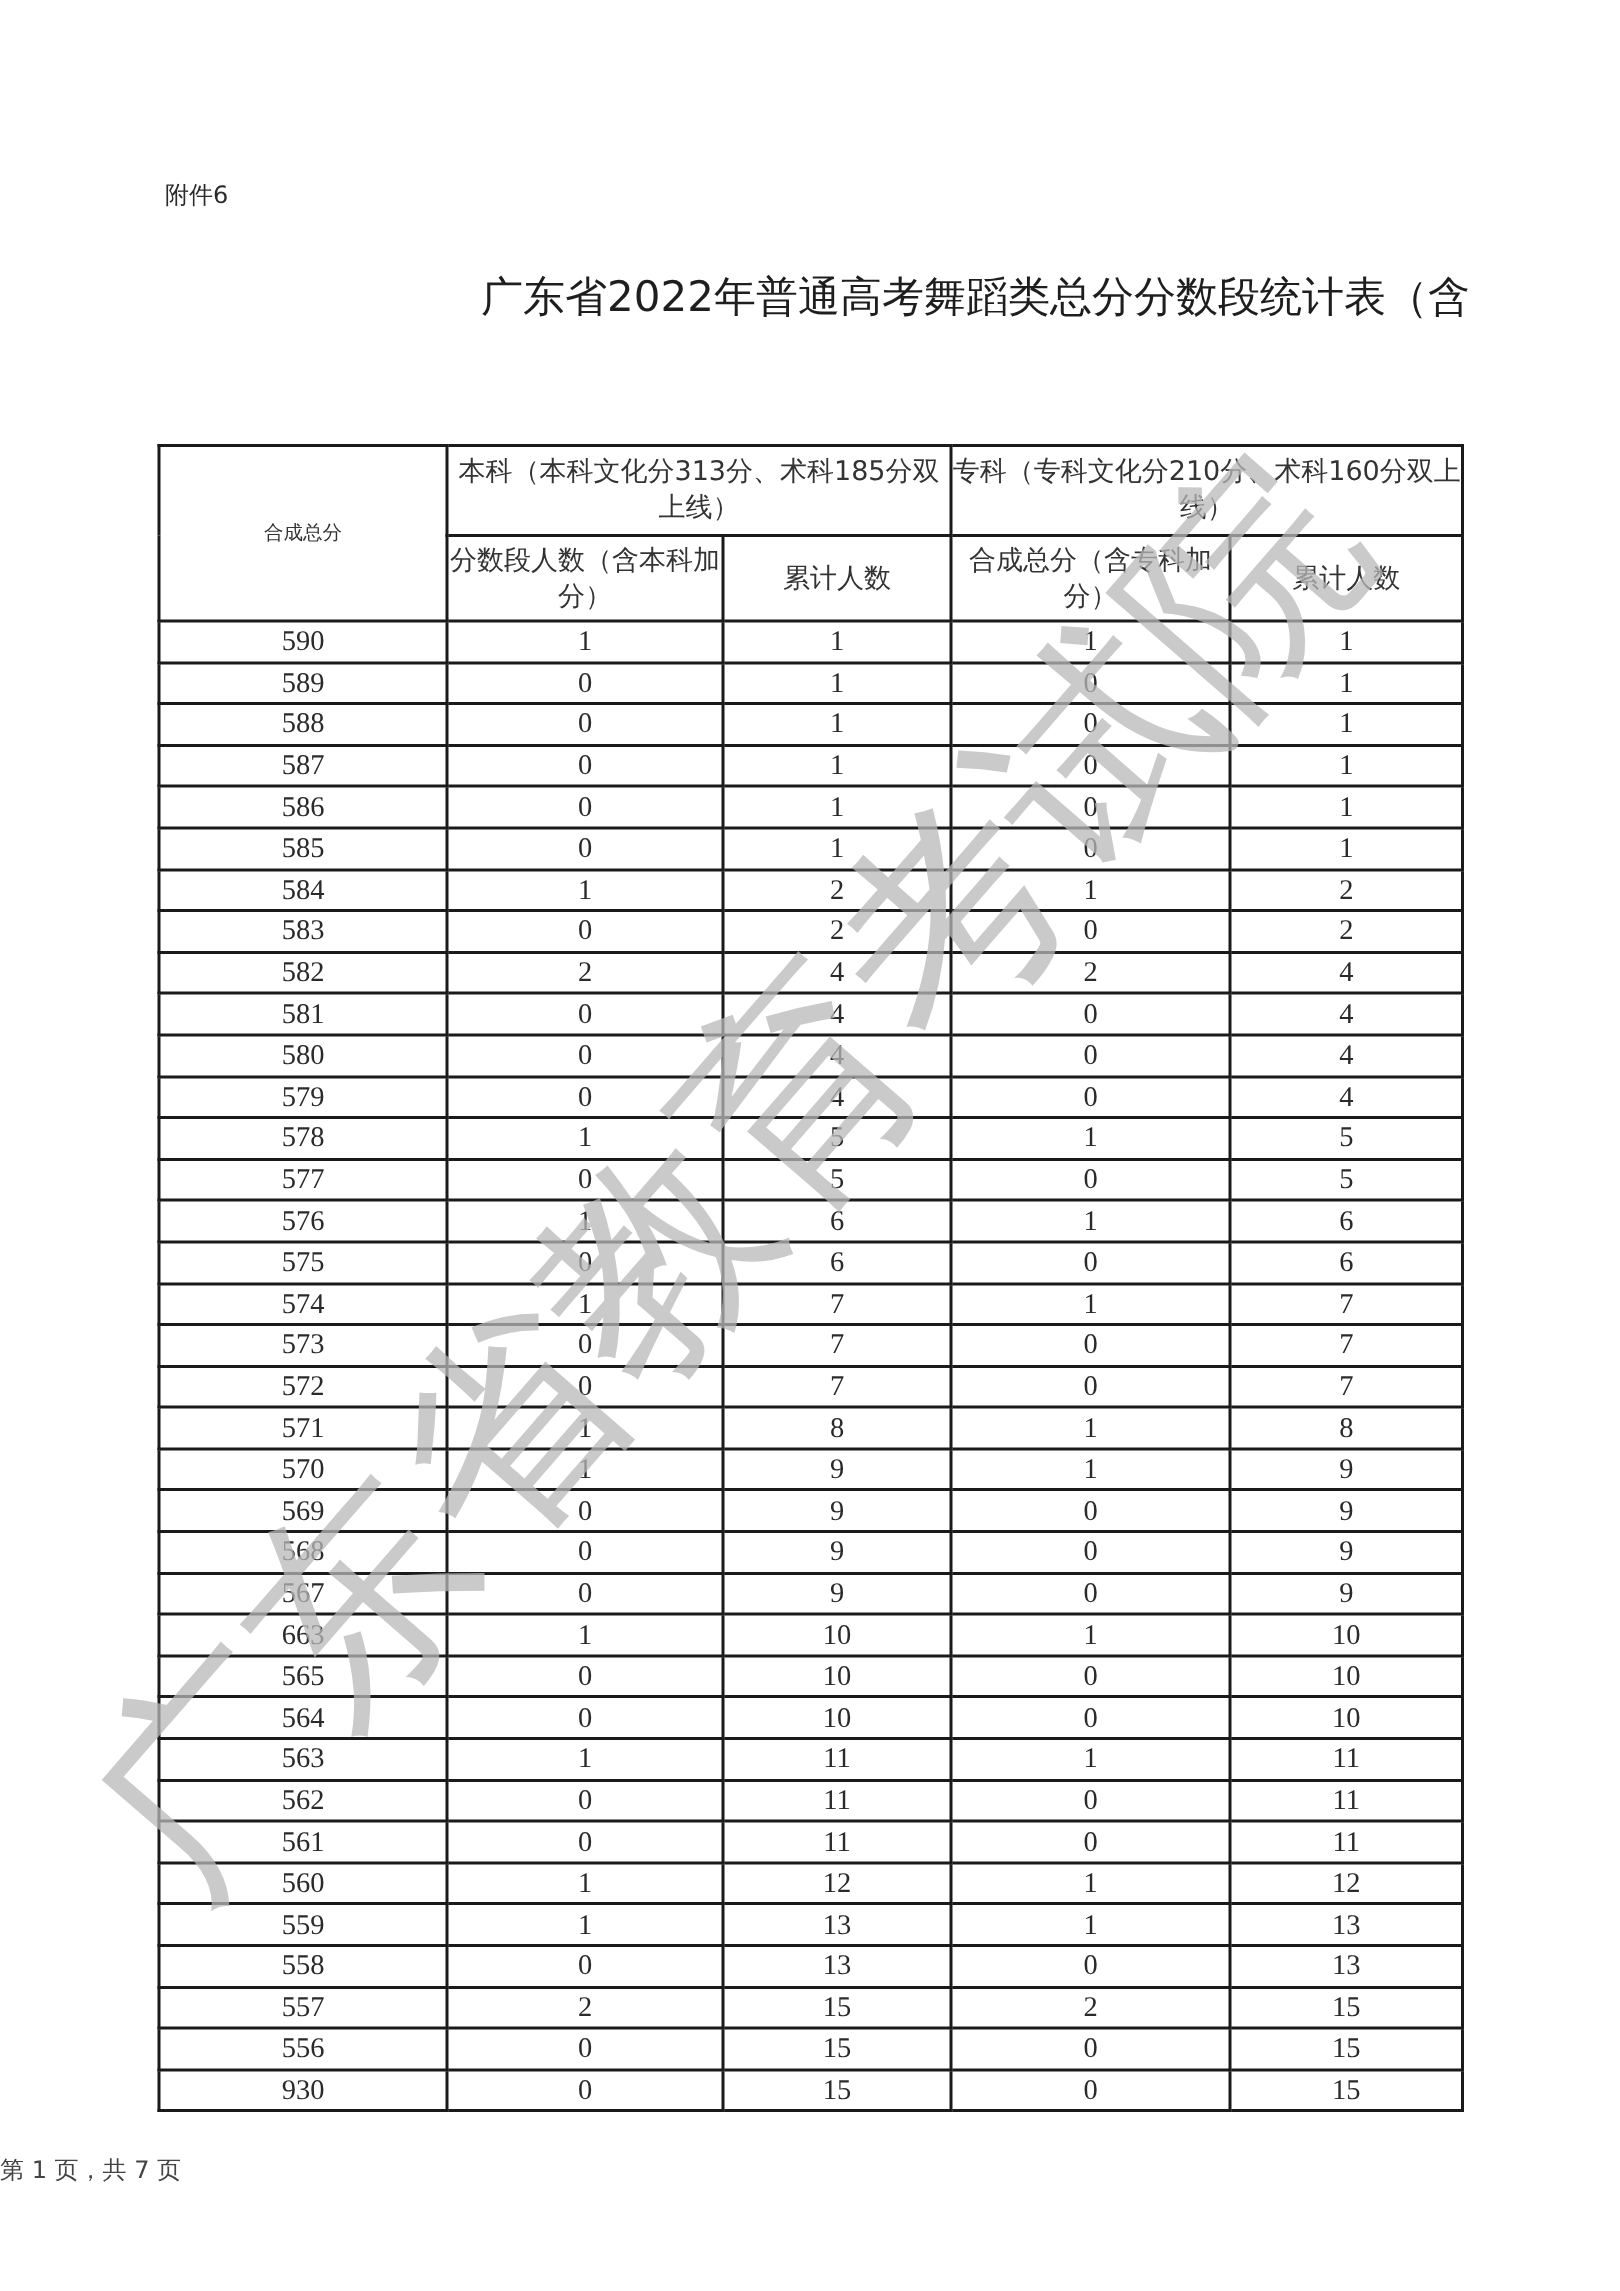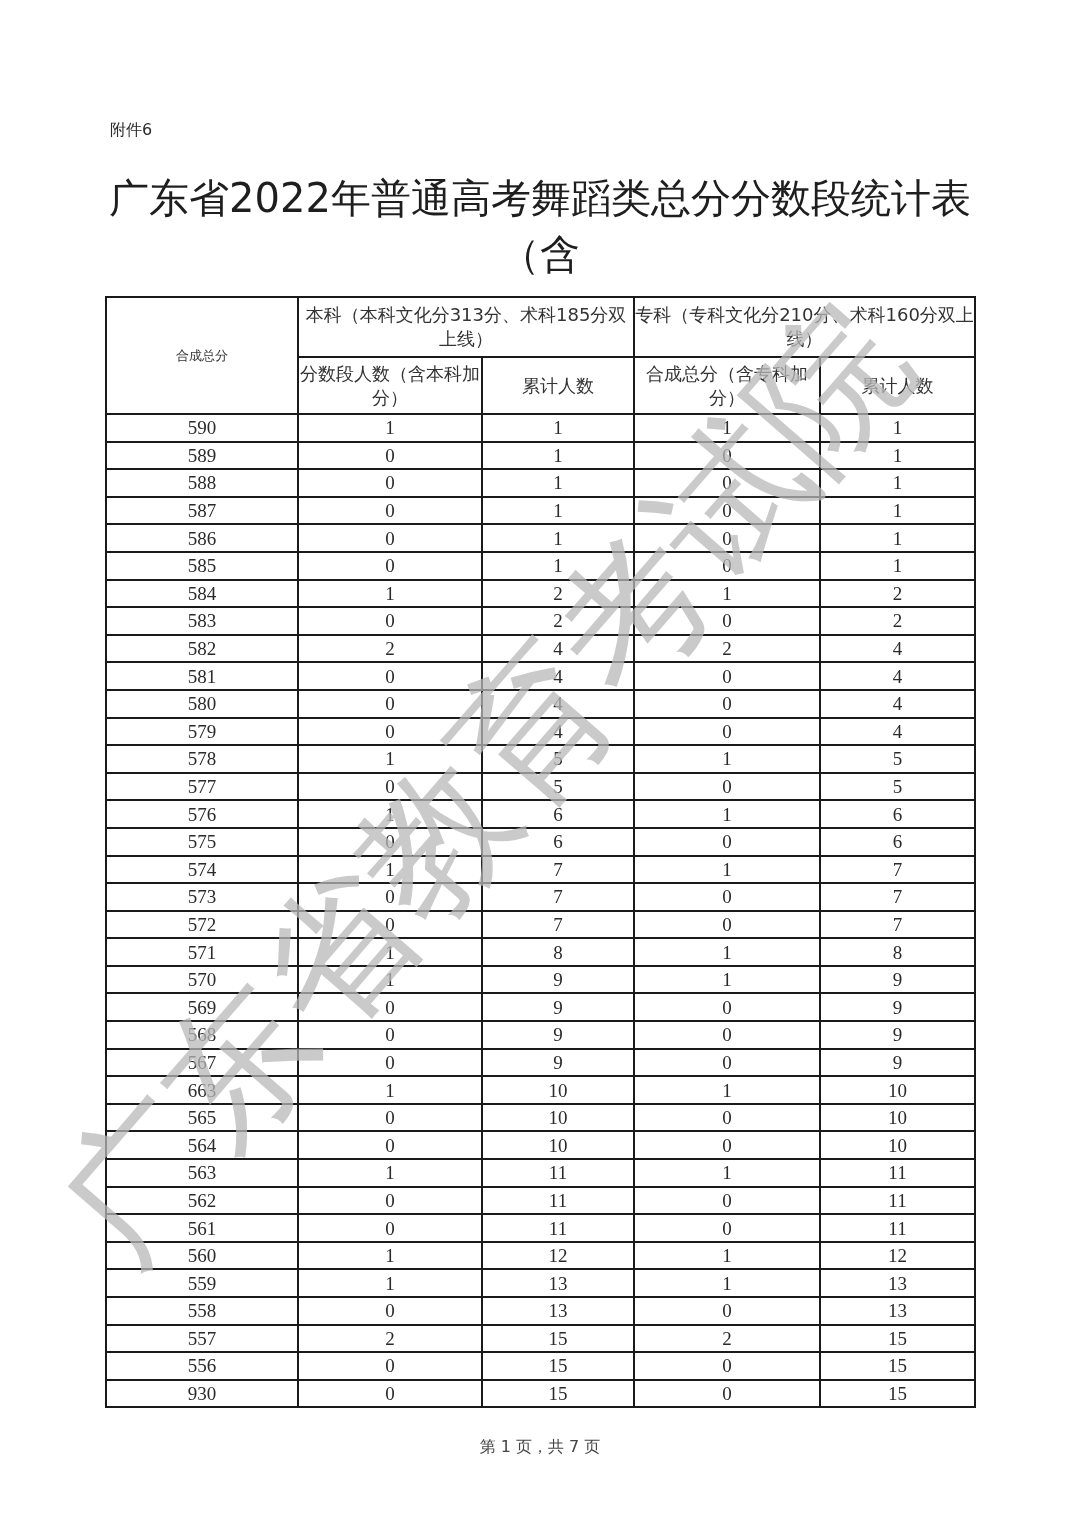--- a/index.html
+++ b/index.html
@@ -1,31 +1,31 @@
 <!DOCTYPE html>
 <html><head>
 <meta charset="utf-8">
 <style>
   html, body { margin: 0; padding: 0; background: #ffffff; }
   body { width: 1080px; height: 1527px; position: relative; overflow: hidden;
          font-family: "DejaVu Sans", "Liberation Sans", sans-serif; color: #222; }
   .attach { position: absolute; left: 110px; top: 120px; font-size: 16px; color: #2a2a2a; }
-  .title { position: absolute; left: 100px; width: 880px; text-align: center;
-           font-size: 40px; color: #1e1e1e; letter-spacing: 0px; line-height: 56px; top: 170px; }
+  .title { position: absolute; left: 100px; width: 880px; text-align: right;
+           font-size: 28px; color: #1e1e1e; letter-spacing: 0px; line-height: 56px; top: 170px; }
   table { position: absolute; left: 105px; top: 296px; border-collapse: collapse;
           table-layout: fixed; width: 869px; }
   td, th { border: 2px solid #1a1a1a; text-align: center; padding: 0;
            font-family: "Liberation Serif", "DejaVu Serif", serif; font-weight: normal; color: #2a2a2a; }
   th { font-family: "DejaVu Sans", "Liberation Sans", sans-serif; font-size: 18px; color: #333; line-height: 24px; }
   th.h1 { height: 58px; }
   th.h2 { height: 55px; }
   th.left-h { font-size: 13px; }
   td { height: 25.6px; font-size: 19px; line-height: 25px; }
   .watermark { position: absolute; left: 0; top: 0; width: 1080px; height: 1527px; pointer-events: none; }
-  .footer { position: absolute; top: 1437px; left: 0; width: 1080px; text-align: center;
+  .footer { position: absolute; top: 1437px; left: 0; width: 1080px; 
             font-size: 16px; color: #444; }
 </style>
 </head>
 <body>
 
 <div class="attach">附件6</div>
 
 <div class="title">
   <div>广东省2022年普通高考舞蹈类总分分数段统计表（含</div>
 </div>

